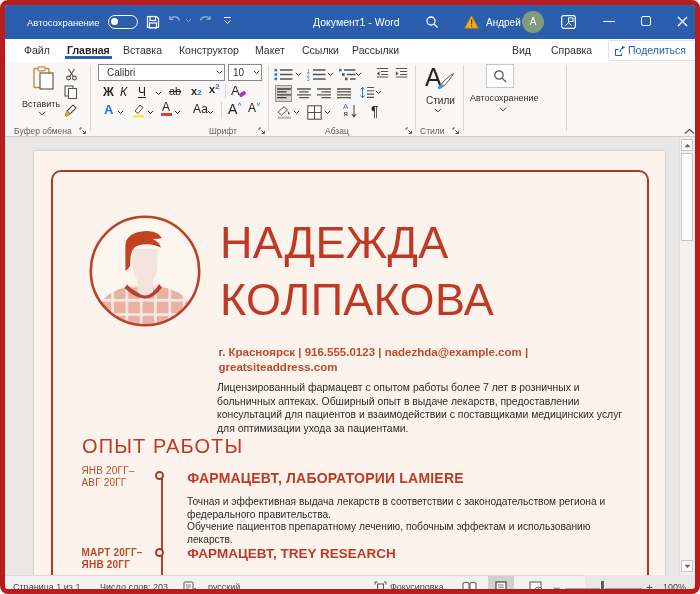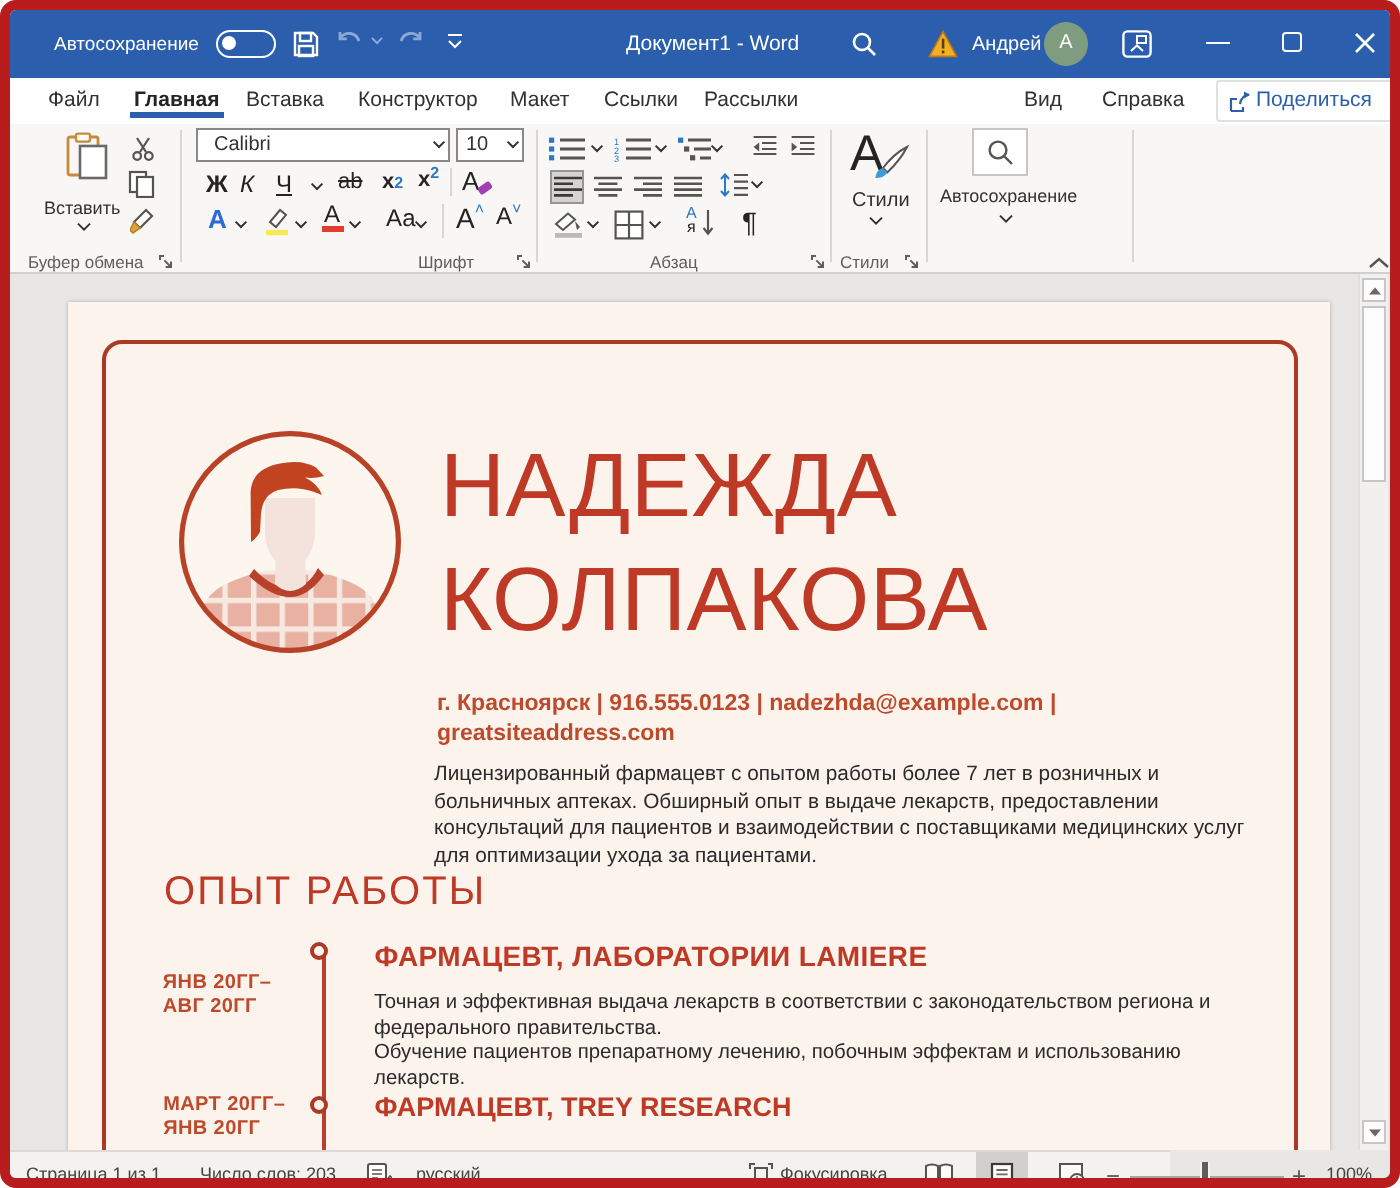--- a/index.html
+++ b/index.html
@@ -360,21 +360,21 @@
       <div class="abs red" style="left:186px;top:63px;font-size:45px;line-height:57px;letter-spacing:0.3px;">НАДЕЖДА<br>КОЛПАКОВА</div>
 
       <div class="abs" style="left:184.5px;top:193.5px;font-size:11.5px;font-weight:bold;color:#bc4a2b;line-height:15.5px;">г. Красноярск | 916.555.0123 | nadezhda@example.com |<br>greatsiteaddress.com</div>
 
       <div class="abs" style="left:183px;top:230px;font-size:10.4px;color:#2b2b2b;line-height:13.6px;">Лицензированный фармацевт с опытом работы более 7 лет в розничных и<br>больничных аптеках. Обширный опыт в выдаче лекарств, предоставлении<br>консультаций для пациентов и взаимодействии с поставщиками медицинских услуг<br>для оптимизации ухода за пациентами.</div>
 
       <div class="abs red" style="left:48px;top:285px;font-size:20px;line-height:20px;letter-spacing:1.1px;">ОПЫТ РАБОТЫ</div>
 
       <div class="abs" style="left:126.5px;top:327px;width:2px;height:250px;background:#b8412b;"></div>
 
-      <div class="abs" style="left:47.4px;top:335px;font-size:10px;font-weight:bold;color:#bc4a2b;line-height:12.3px;letter-spacing:0.2px;">ЯНВ 20ГГ–<br>АВГ 20ГГ</div>
+      <div class="abs" style="left:47.4px;top:314px;font-size:10px;font-weight:normal;color:#bc4a2b;line-height:12.3px;letter-spacing:0.2px;">ЯНВ 20ГГ–<br>АВГ 20ГГ</div>
       <div class="abs" style="left:120.9px;top:320.4px;width:9px;height:9px;border-radius:50%;background:#fdf5ee;border:2.2px solid #a93b25;"></div>
       <div class="abs" style="left:153px;top:345px;font-size:10.2px;color:#2b2b2b;line-height:12.6px;">Точная и эффективная выдача лекарств в соответствии с законодательством региона и<br>федерального правительства.<br>Обучение пациентов препаратному лечению, побочным эффектам и использованию<br>лекарств.</div>
       <div class="abs red" style="left:153.2px;top:320px;font-size:14px;line-height:14px;font-weight:bold;letter-spacing:0.2px;">ФАРМАЦЕВТ, ЛАБОРАТОРИИ LAMIERE</div>
 
       <div class="abs" style="left:47.6px;top:396px;font-size:10px;font-weight:bold;color:#bc4a2b;line-height:12.3px;letter-spacing:0.2px;">МАРТ 20ГГ–<br>ЯНВ 20ГГ</div>
       <div class="abs" style="left:120.9px;top:396.8px;width:9px;height:9px;border-radius:50%;background:#fdf5ee;border:2.2px solid #a93b25;"></div>
       <div class="abs red" style="left:153.2px;top:396px;font-size:13.5px;line-height:14px;font-weight:bold;">ФАРМАЦЕВТ, TREY RESEARCH</div>
     </div>
   </div>
 

